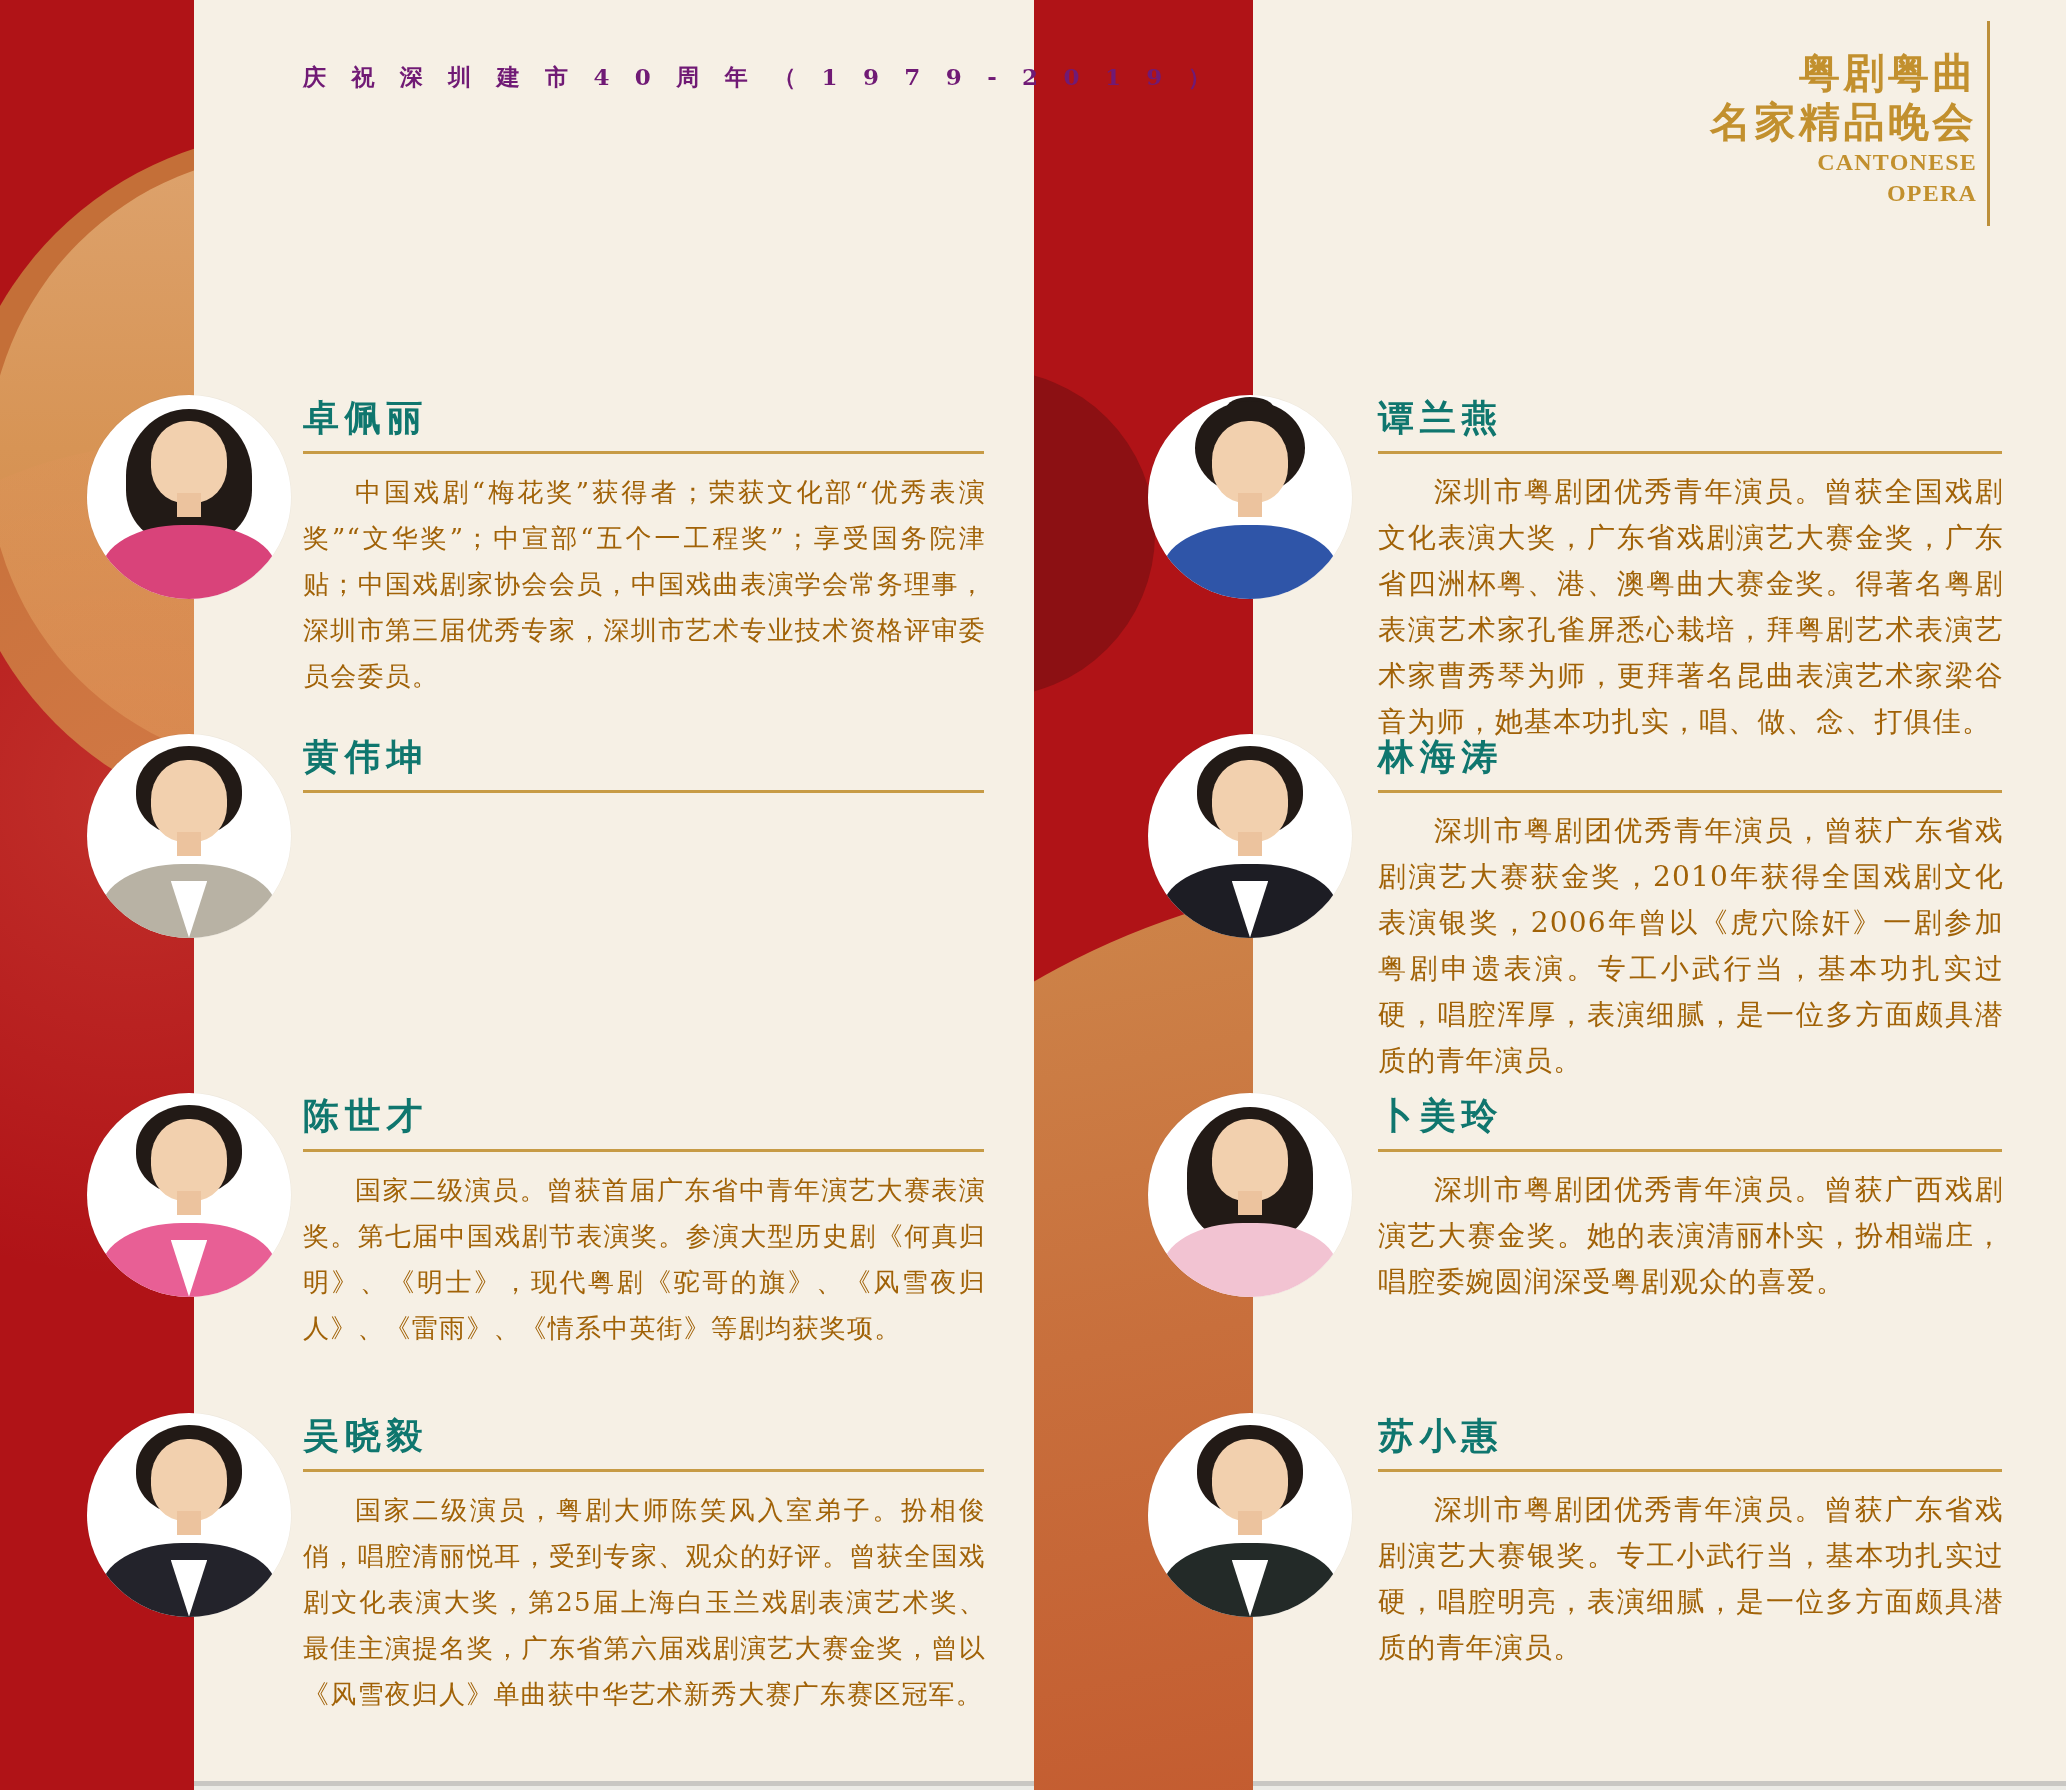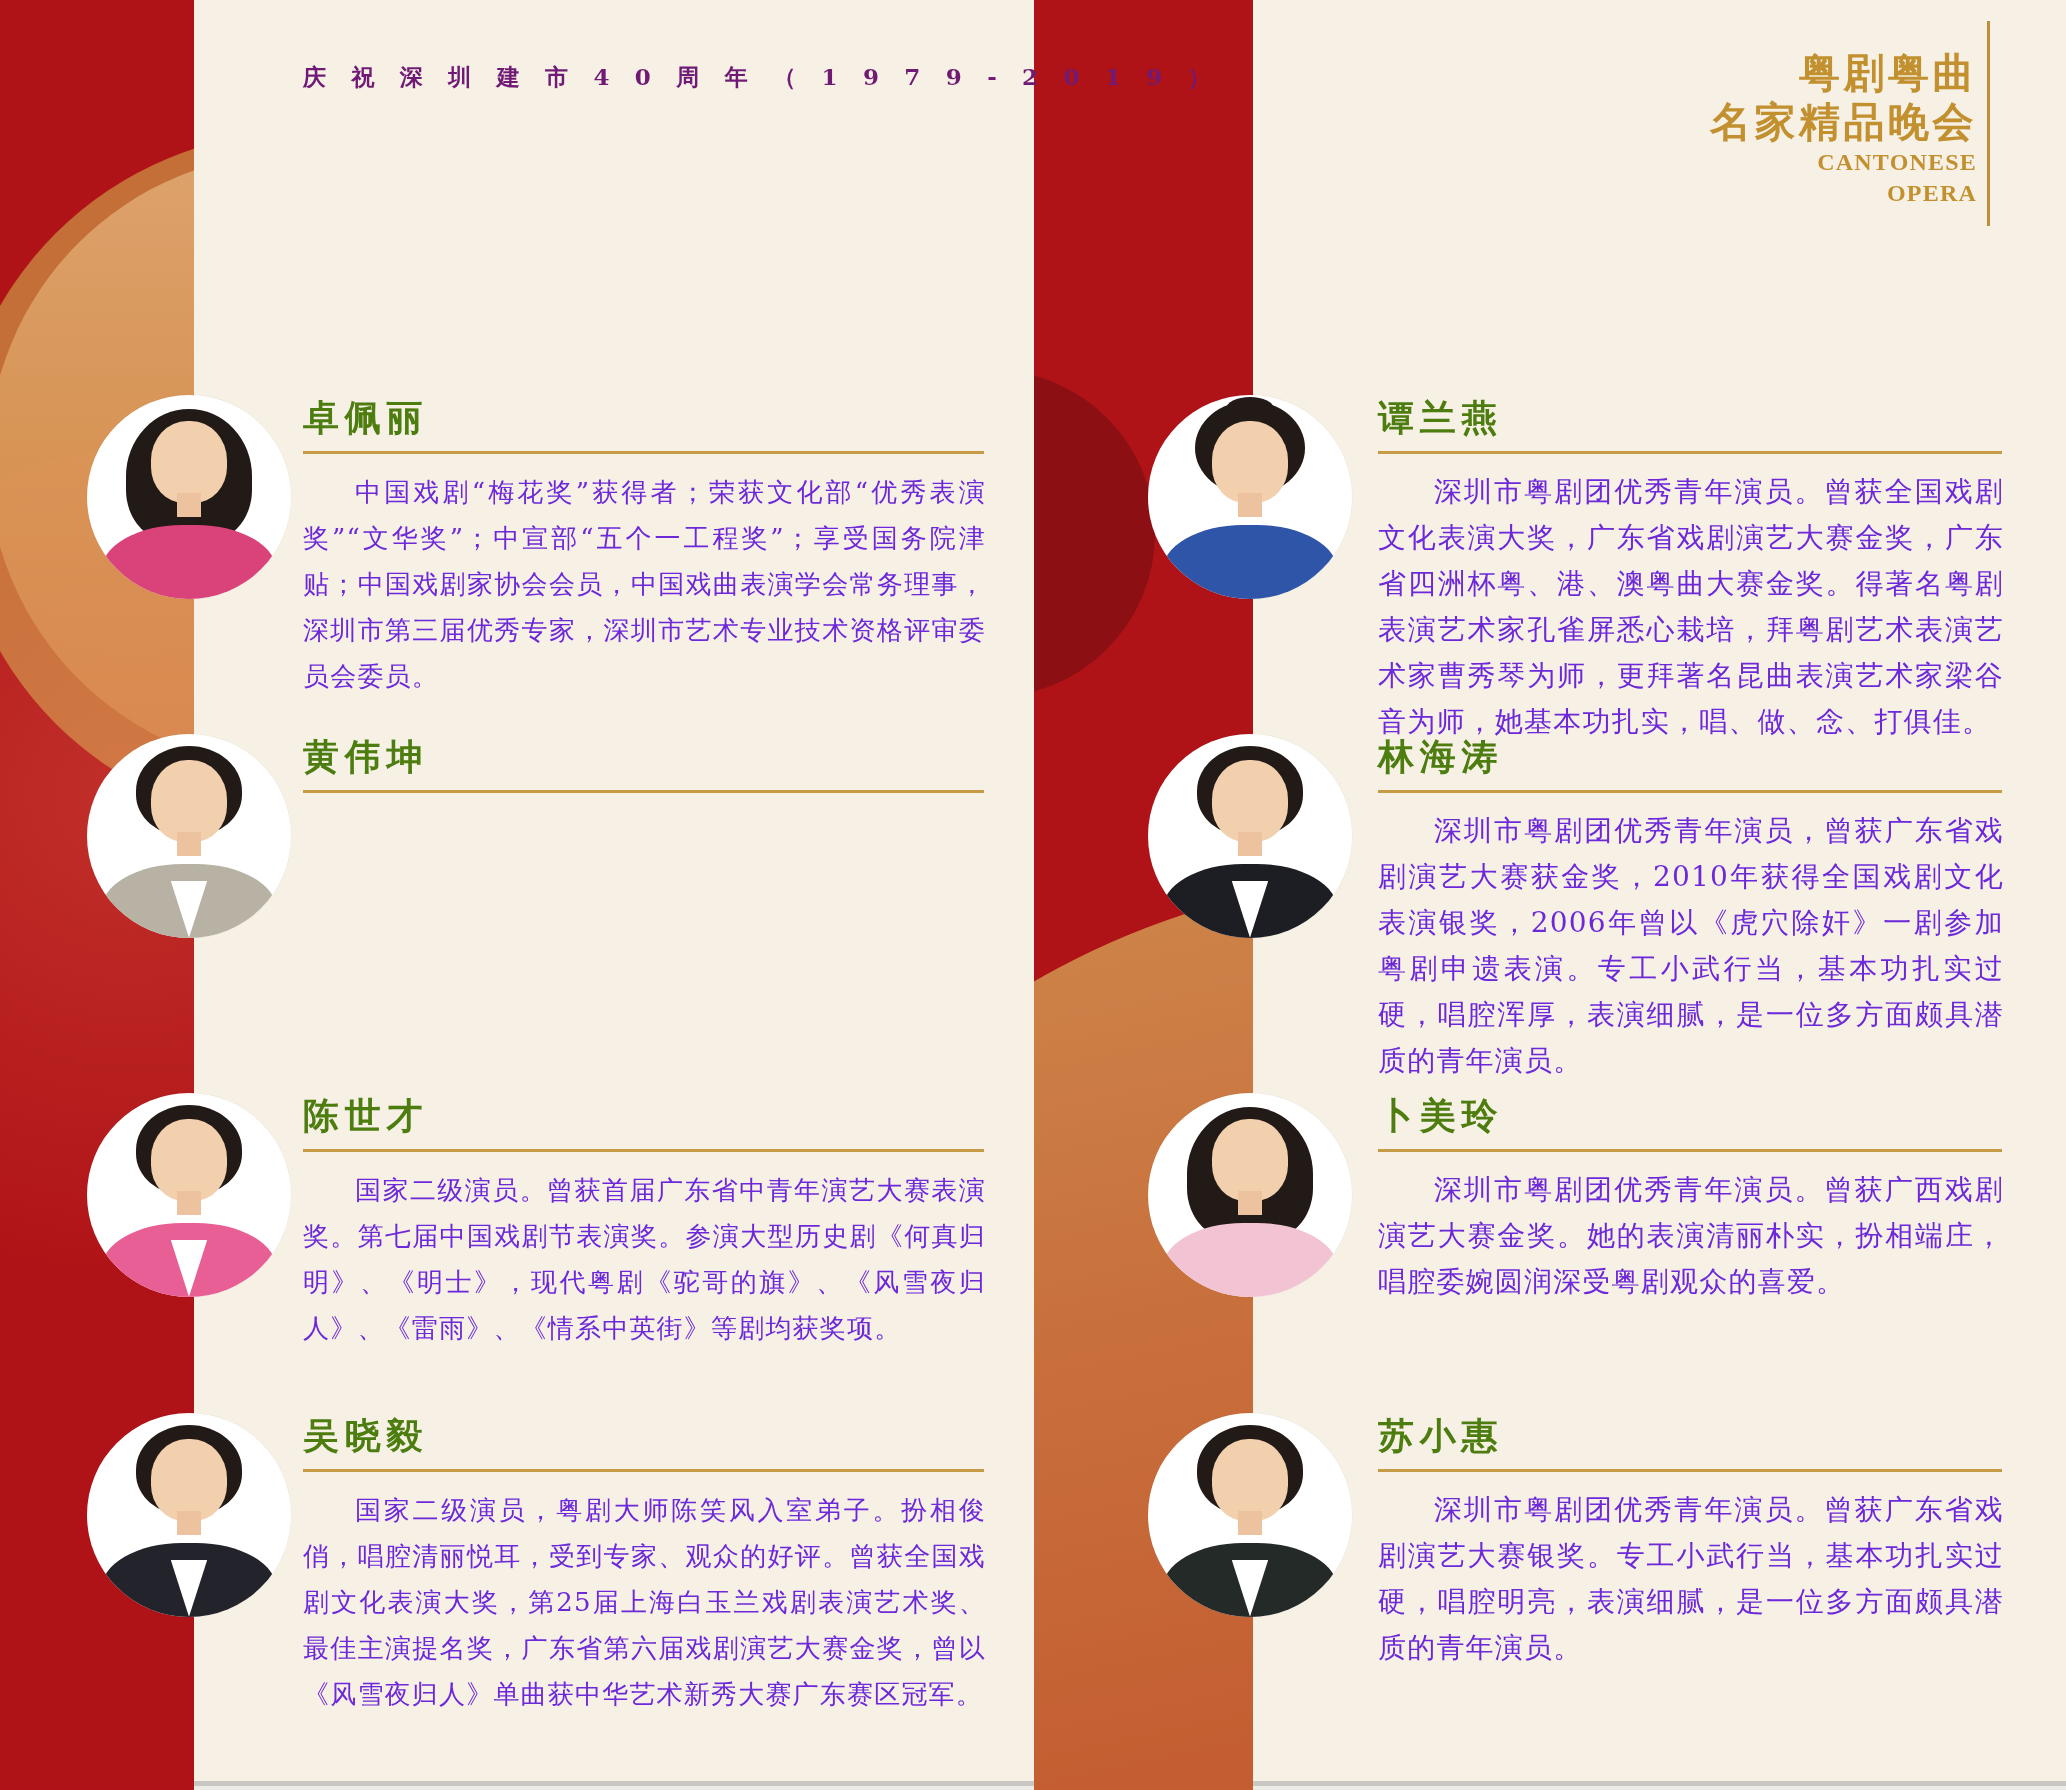--- a/index.html
+++ b/index.html
@@ -48,24 +48,24 @@
   .avatar.long .hair{top:7%; left:19%; width:62%; height:66%; border-radius:50% 50% 40% 40%;}
   .avatar.updo .hair{top:3%; left:23%; width:54%; height:46%; border-radius:50%;}
   .avatar.updo .bun{position:absolute; top:1%; left:38%; width:24%; height:12%; border-radius:50%; background:#221a16;}
   .avatar .face{position:absolute; top:13%; left:31.5%; width:37%; height:40%; border-radius:48% 48% 44% 44%; background:#f2d0ae;}
   .avatar .neck{position:absolute; top:48%; left:44%; width:12%; height:12%; background:#ecc39e;}
   .avatar .torso{position:absolute; bottom:-14%; left:7%; width:86%; height:50%; border-radius:46% 46% 0 0;}
   .avatar .shirt{position:absolute; bottom:0; left:41%; width:18%; height:28%;
     background:#ffffff; clip-path:polygon(0 0,100% 0,50% 100%);}
 
   .p-name{position:absolute; top:-3.5px; font-size:36px; font-weight:700; letter-spacing:5.8px;
-    color:#4d7c0f; white-space:nowrap;}
+    color:#0f766e; white-space:nowrap;}
   .p-rule{position:absolute; top:54px; height:2.9px; background:#c79b45;}
   .p-bio{position:absolute; top:72px; text-align:justify; text-indent:2em;
-    color:#6d28d9; letter-spacing:1.2px; line-height:46px;}
+    color:#a16207; letter-spacing:1.2px; line-height:46px;}
   .col-left .p-name{left:216px;}
   .col-left .p-rule{left:216px; width:681px;}
   .col-left .p-bio{left:216px; width:683px; font-size:26px;}
   .col-right .p-name{left:230px;}
   .col-right .p-rule{left:230px; width:624px;}
   .col-right .p-bio{left:230px; width:626px; font-size:28px;}
 </style>
 </head>
 <body>
 

